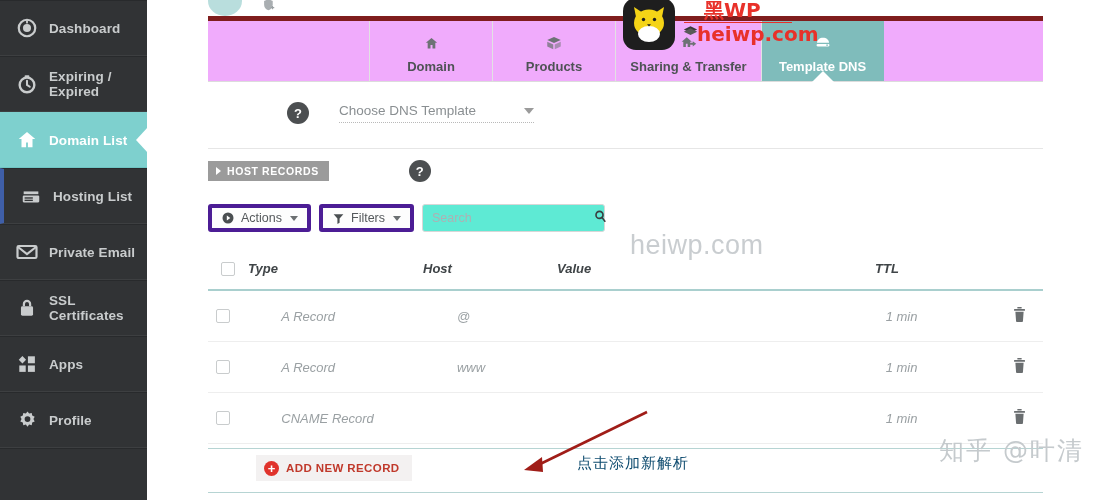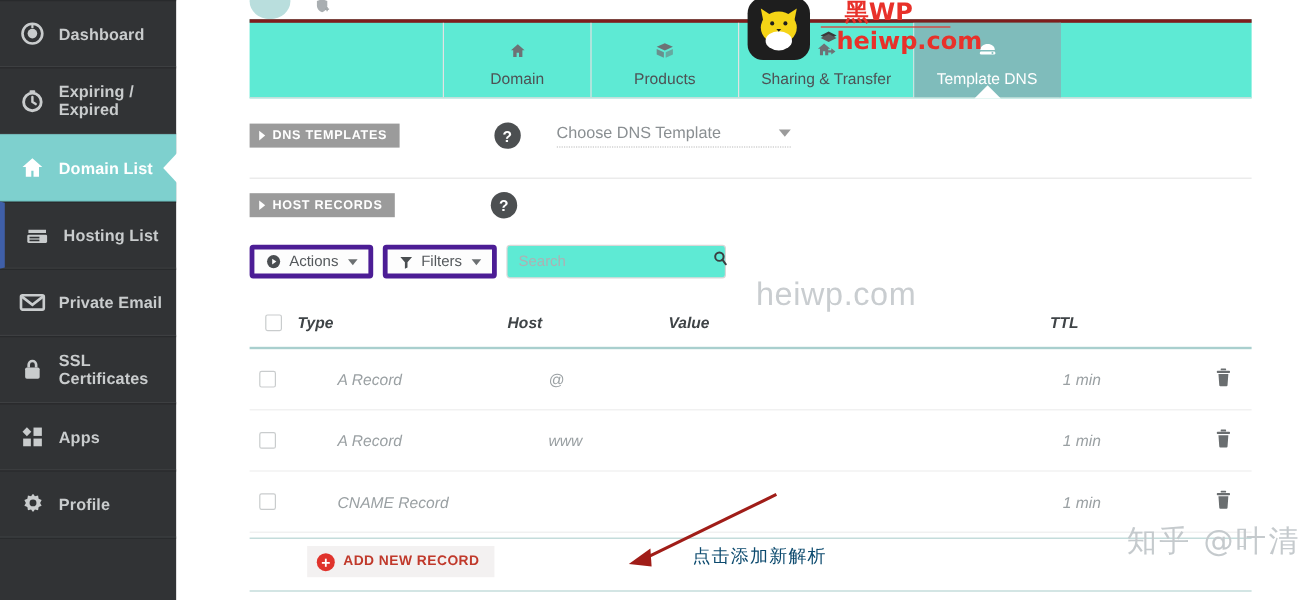--- a/index.html
+++ b/index.html
@@ -73,24 +73,25 @@
   }
   .stub-ic {
     position: absolute; left: 54px; top: 12px;
     color: #9aa0a3;
   }
 
   
   .tabbar {
     position: absolute; left: 61px; top: 16px;
     width: 835px; height: 66px;
-    background: #5eead4;
-    border-top: 3px solid #7f1d1d;
+    background: #f0abfc;
+    border-top: 5px solid #7f1d1d;
     border-bottom: 1px solid #dcdcdc;
     display: flex;
+    font-weight: bold;
   }
   .tab {
     position: relative;
     display: flex; flex-direction: column;
     align-items: center; justify-content: center;
     border-right: 1px solid #e2e2e2;
     color: #4e5255;
     font-size: 13px;
     cursor: pointer;
     padding-top: 4px;
@@ -442,24 +443,20 @@
             <circle cx="17.4" cy="14.9" r="1.1" fill="#7fbcbb"></circle>
           </svg>
         </span>
         <span>Template DNS</span>
       </div>
 
       <div class="tab tab-end"></div>
     </div>
 
     <div class="sec-row" style="top:102px;">
-      <div class="pill">
-        <span class="carat"></span>
-        <span>DNS TEMPLATES</span>
-      </div>
       <div class="qmark" style="margin-left:79px;">
         <span>?</span>
       </div>
       <div class="dns-select" style="margin-left:30px;">
         <span>Choose DNS Template</span>
         <span class="dn"></span>
       </div>
     </div>
 
     <div class="hr-light" style="top:148px;"></div>

